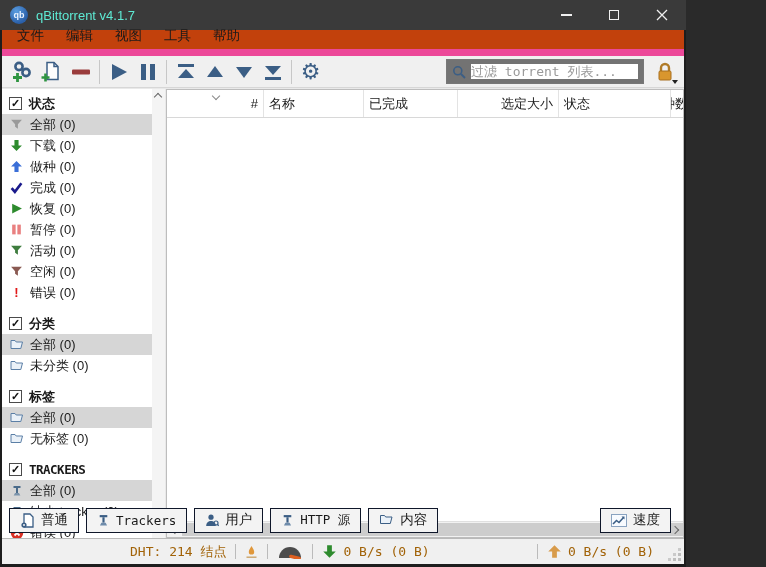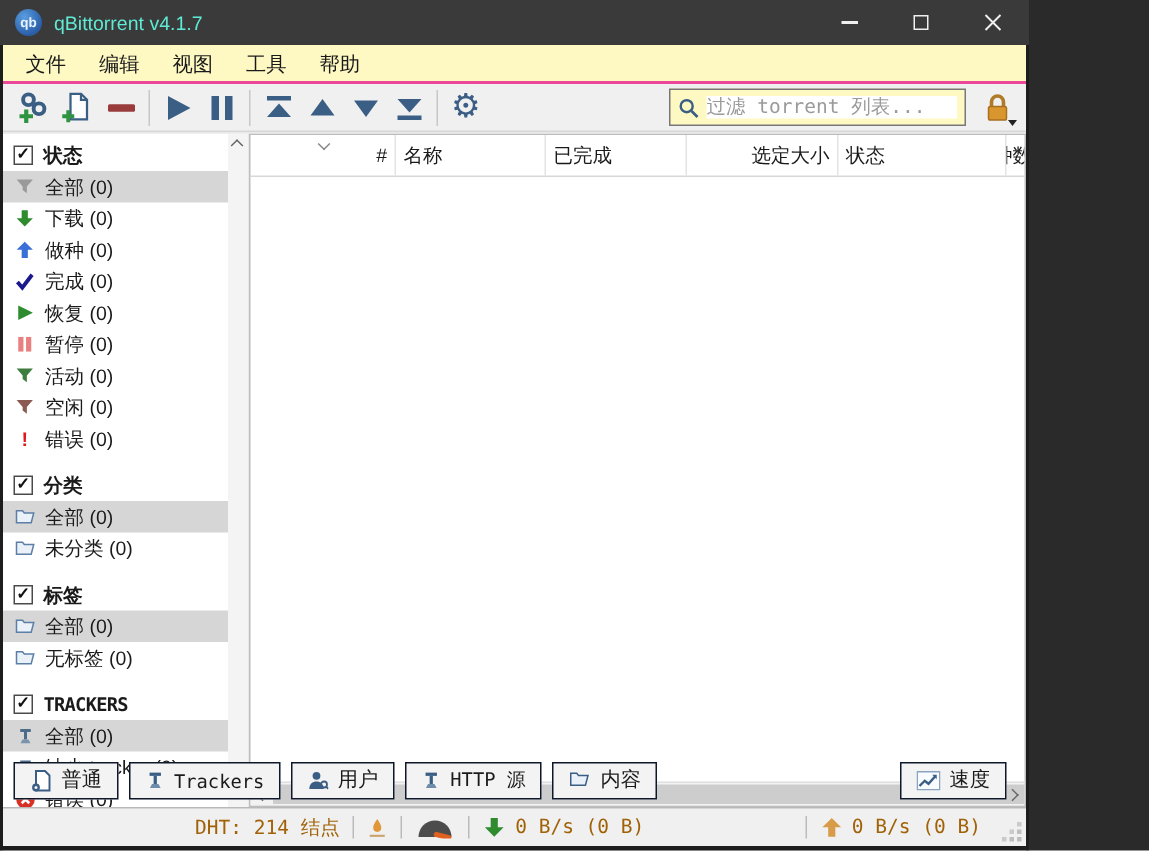--- a/index.html
+++ b/index.html
@@ -13,29 +13,29 @@
   .logo { width:18px; height:18px; margin:0 8px 0 10px; border-radius:50%;
           background:radial-gradient(circle at 35% 30%, #5a9de0, #2a5fa8 70%);
           color:#e8f2ff; font-size:9px; font-weight:bold; display:flex; align-items:center; justify-content:center; }
   .wtitle { font-size:13px; color:#5eead4; }
   .win-controls { margin-left:auto; display:flex; height:100%; }
   .win-btn { width:48px; height:100%; display:flex; align-items:center; justify-content:center; }
   .glyph-min { width:11px; height:1.5px; background:#f0f0f0; }
   .glyph-max { width:10px; height:10px; border:1.4px solid #f0f0f0; }
 
   
-  .menubar { height:26px; background:#fef9c3; display:flex; align-items:flex-start; padding-left:4px; border-bottom:2px solid #ec4899; }
+  .menubar { height:26px; background:#c2410c; display:flex; align-items:flex-end; padding-left:4px; border-bottom:7px solid #ec4899; }
   .menu-item { padding:4px 11px; font-size:13.5px; }
 
   
   .toolbar { height:32px; background:#f0f0f0; display:flex; align-items:center; padding:0 6px; border-bottom:1px solid #d7d7d7; }
   .tool-btn { width:29px; height:28px; display:flex; align-items:center; justify-content:center; }
   .tool-sep { width:1px; height:24px; background:#c7c7c7; margin:0 4px; }
   .gear-glyph { font-size:22px; line-height:22px; color:#3b5e85; font-family:"DejaVu Sans",sans-serif; }
-  .searchbox { margin-left:auto; width:198px; height:25px; background:#fef9c3; border:1px solid #777;
+  .searchbox { margin-left:auto; width:198px; height:25px; background:#737373; border:1px solid #777;
                display:flex; align-items:center; padding:0 5px; margin-right:8px; }
   .searchbox input { border:none; outline:none; flex:1; font-family:"DejaVu Sans Mono",monospace; font-size:13px; margin-left:5px; width:10px; }
   .searchbox input::placeholder { color:#9a9a9a; }
   .lockbtn { position:relative; width:26px; height:26px; display:flex; align-items:center; justify-content:center; }
   .lock-caret { position:absolute; right:0; bottom:1px; width:0; height:0; border-left:3.5px solid transparent; border-right:3.5px solid transparent; border-top:4px solid #222; }
 
   
   .content { position:absolute; top:89px; left:0; right:0; bottom:26px; display:flex; background:#e9e9e9; overflow:hidden; }
 
   

